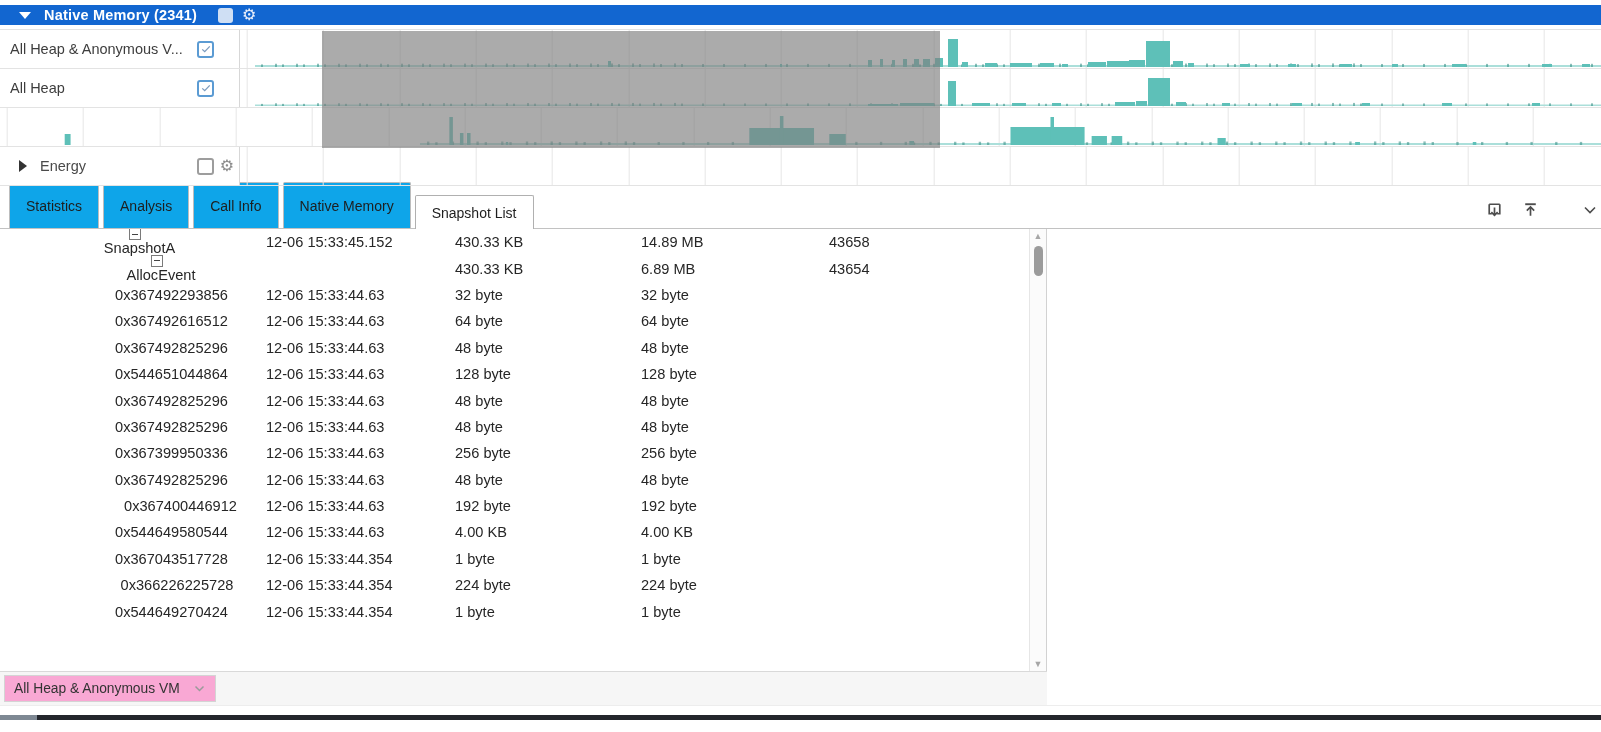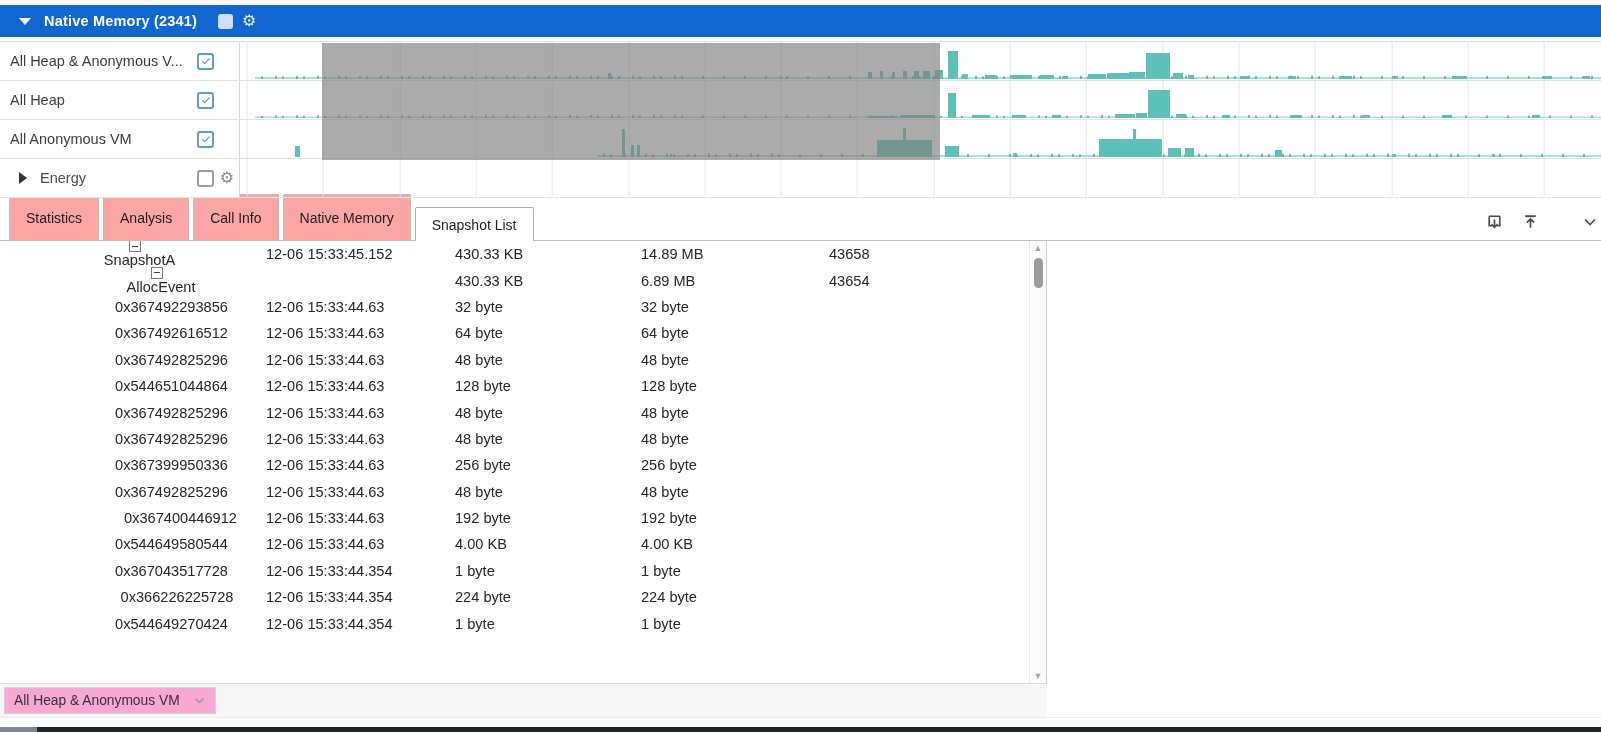--- a/index.html
+++ b/index.html
@@ -1,21 +1,21 @@
 <!DOCTYPE html>
 <html><head>
 <meta charset="utf-8">
 <style>
   * { box-sizing: border-box; margin: 0; padding: 0; }
   html,body { width:1601px; height:732px; overflow:hidden; background:#fff;
     font-family:"Liberation Sans", sans-serif; }
 
   
   .top-white { height:5px; background:#fff; }
-  .blue-bar { height:32px; background:#1266d0; display:flex; align-items:center; color:#fff; }
+  .blue-bar { height:20px; background:#1266d0; display:flex; align-items:center; color:#fff; }
   .tri-down { width:0; height:0; border-left:6px solid transparent; border-right:6px solid transparent;
     border-top:7px solid #fff; margin-left:19px; }
   .blue-title { margin-left:13px; font-size:14.5px; font-weight:bold; letter-spacing:.2px; }
   .blue-cbx { width:15px; height:15px; border-radius:3px; background:#cfdff4; margin-left:21px; }
   .blue-gear { margin-left:9px; font-size:16px; color:#e9effb; line-height:1; }
 
   .gap4 { height:4px; } .gap6 { height:6px; }
 
   
   .tracks { position:relative; height:157px; border-top:1px solid #e3e3e3; }
@@ -36,21 +36,21 @@
   .energy-label { width:240px; border-right:1px solid #d7d7d7; display:flex; align-items:center; background:#fff; }
   .tri-right { width:0; height:0; border-top:6px solid transparent; border-bottom:6px solid transparent;
     border-left:8px solid #333; margin-left:19px; }
   .energy-text { margin-left:13px; font-size:14.5px; color:#4a4a4a; }
   .energy-label .cbx { margin-left:auto; margin-right:6px; }
   .energy-gear { color:#8c8c8c; font-size:16px; margin-right:5px; line-height:1; }
 
   
   .tabbar { height:37px; border-bottom:1px solid #c2c2c2; display:flex; align-items:flex-end;
     padding-left:9px; background:#fff; }
-  .tab { height:46px; display:flex; align-items:center; padding:0 16px; background:#fca5a5;
+  .tab { height:46px; display:flex; align-items:center; padding:0 16px; background:#0ea5e9;
     border:1px solid #bdbdbd; border-bottom:none; border-radius:2px 2px 0 0; margin-right:4px;
     font-size:14px; color:#1e1e1e; white-space:nowrap; }
   .tab.active { background:#fff; height:34px; border-color:#b0b0b0; margin-bottom:-1px; z-index:2; position:relative; }
   .tab-icons { margin-left:auto; display:flex; align-items:center; gap:17px; padding-bottom:9px; margin-right:44px; }
   .tab-icons svg { display:block; }
   .half-chevron { margin-right:-40px; margin-left:26px; }
 
   
   .main { display:flex; height:442px; }
   .table-panel { width:1029px; overflow:hidden; }
@@ -384,28 +384,20 @@
             <rect x="936" y="33" width="10" height="4" fill="#5ec0b8"></rect>
             <rect x="982" y="34" width="8" height="3" fill="#5ec0b8"></rect>
             <rect x="1052" y="34" width="10" height="3" fill="#5ec0b8"></rect>
             <rect x="1122" y="34" width="8" height="3" fill="#5ec0b8"></rect>
             <rect x="1202" y="34" width="10" height="3" fill="#5ec0b8"></rect>
             <rect x="1292" y="34" width="8" height="3" fill="#5ec0b8"></rect>
           </svg>
         </div>
       </div>
       <div class="track-row">
-        <div class="track-label">
-          <span>All Anonymous VM</span>
-          <span class="cbx">
-            <svg viewBox="0 0 16 16">
-              <path d="M3 8.5 L6.3 11.5 L13 4.5" stroke="#7d9cbf" stroke-width="1.8" fill="none"></path>
-            </svg>
-          </span>
-        </div>
         <div class="timeline">
           <svg viewBox="0 0 1361 38" preserveAspectRatio="none">
             <rect x="357" y="35" width="1004" height="2" fill="#abdfda"></rect>
             <rect x="363" y="33.564948453608245" width="2" height="3.435051546391753" fill="rgba(47,138,130,0.55)"></rect>
             <rect x="370" y="34.15876288659794" width="2" height="2.841237113402062" fill="rgba(47,138,130,0.55)"></rect>
             <rect x="384" y="33.54639175257732" width="2" height="3.4536082474226806" fill="rgba(47,138,130,0.55)"></rect>
             <rect x="391" y="34.14020618556701" width="2" height="2.8597938144329897" fill="rgba(47,138,130,0.55)"></rect>
             <rect x="405" y="33.52783505154639" width="2" height="3.4721649484536083" fill="rgba(47,138,130,0.55)"></rect>
             <rect x="412" y="34.121649484536086" width="2" height="2.8783505154639175" fill="rgba(47,138,130,0.55)"></rect>
             <rect x="426" y="33.509278350515466" width="2" height="3.490721649484536" fill="rgba(47,138,130,0.55)"></rect>

